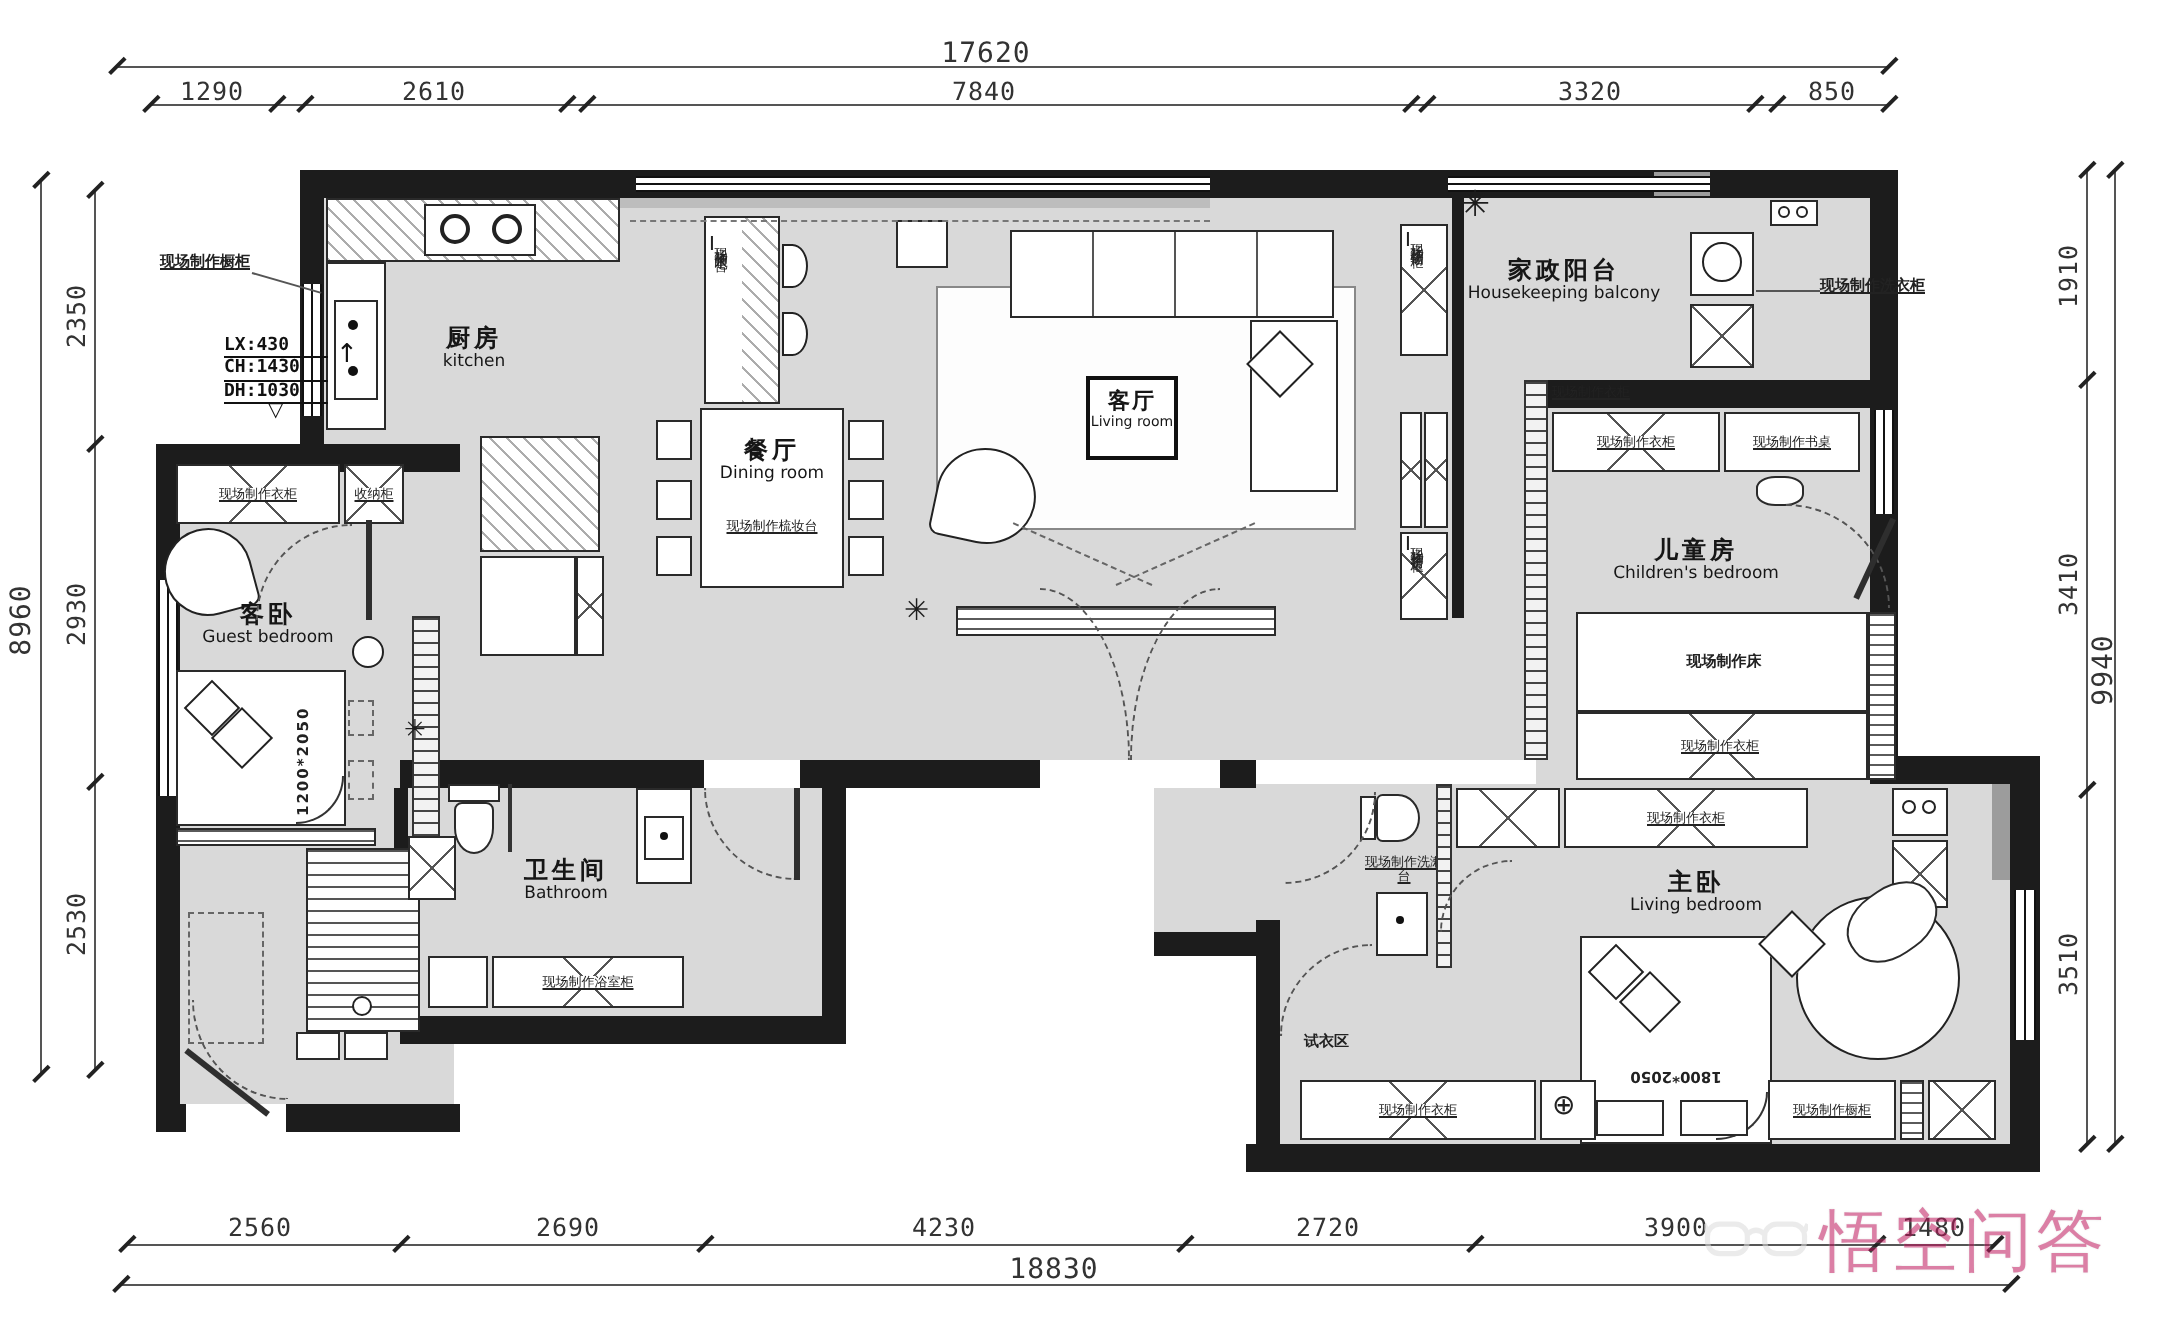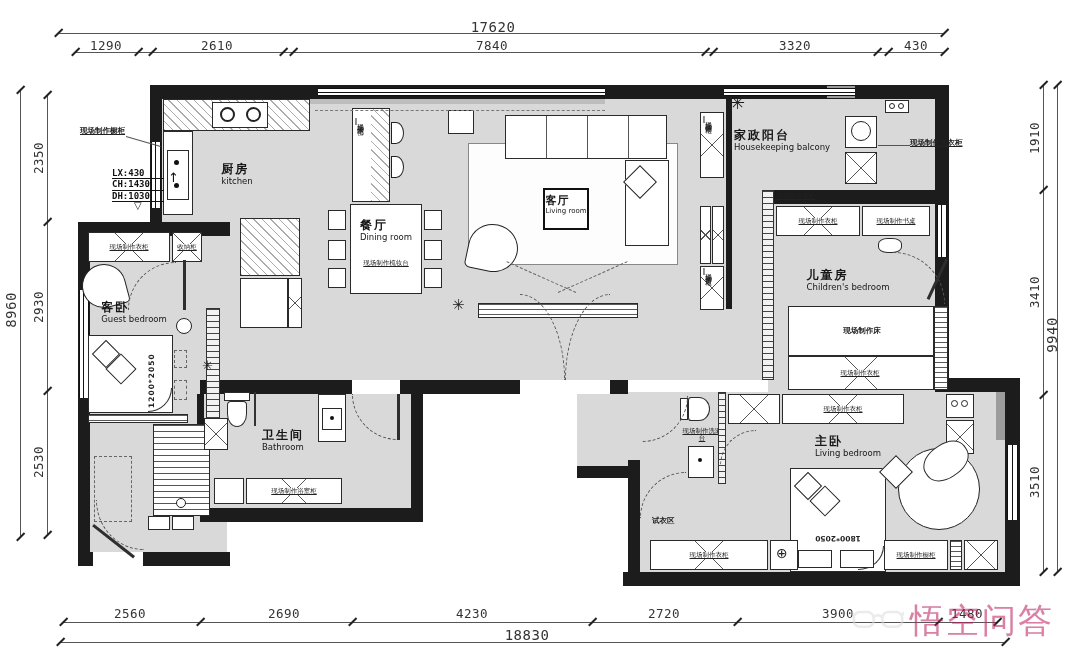--- a/index.html
+++ b/index.html
@@ -22,21 +22,21 @@
   .winH{background:#fff;border-top:1px solid #111;border-bottom:1px solid #111;background-image:
       linear-gradient(180deg,transparent calc(50% - .5px),#111 calc(50% - .5px),#111 calc(50% + .5px),transparent calc(50% + .5px));}
   .winV{background:#fff;border-left:1px solid #111;border-right:1px solid #111;background-image:
       linear-gradient(90deg,transparent calc(50% - .5px),#111 calc(50% - .5px),#111 calc(50% + .5px),transparent calc(50% + .5px));}
   .dline{background:#555;}
   .tick{position:absolute;width:11px;height:1.5px;background:#222;transform:rotate(-45deg);}
   .dnum{position:absolute;font-family:"DejaVu Sans Mono",monospace;font-size:12.5px;color:#333;
         letter-spacing:.5px;white-space:nowrap;}
   .cx{transform:translateX(-50%);}
   .cv{transform:translate(-50%,-50%) rotate(-90deg);}
-  .rlabel{position:absolute;color:#161616;white-space:nowrap;transform:translateX(-50%);}
+  .rlabel{position:absolute;text-align:center;color:#161616;white-space:nowrap;transform:translateX(-50%);}
   .rlabel .zh{font-weight:bold;font-size:12px;line-height:1.25;letter-spacing:2px;}
   .rlabel .en{font-size:8.5px;line-height:1.1;}
   .t6{font-size:6.5px;line-height:1.15;color:#222;text-decoration:underline;}
   .t7{font-size:7.5px;line-height:1.2;color:#222;font-weight:bold;}
   .vt{writing-mode:vertical-rl;letter-spacing:1px;}
   .dash{border:1px dashed #666;background:transparent;}
   .leaf{background:#2e2e2e;}
   .circ{background:#fff;border:1.2px solid #222;border-radius:50%;}
   .fan{background:#fff;border:1.4px solid #222;border-radius:55% 55% 55% 12%;}
   .semi{background:#fff;border:1px solid #222;border-radius:0 60% 60% 0 / 0 50% 50% 0;}
@@ -306,21 +306,21 @@
   <div class="tick" style="left:288px;top:51px;"></div>
   <div class="tick" style="left:700px;top:51px;"></div>
   <div class="tick" style="left:708px;top:51px;"></div>
   <div class="tick" style="left:872px;top:51px;"></div>
   <div class="tick" style="left:883px;top:51px;"></div>
   <div class="tick" style="left:939px;top:51px;"></div>
   <div class="dnum cx" style="left:106px;top:38px;">1290</div>
   <div class="dnum cx" style="left:217px;top:38px;">2610</div>
   <div class="dnum cx" style="left:492px;top:38px;">7840</div>
   <div class="dnum cx" style="left:795px;top:38px;">3320</div>
-  <div class="dnum cx" style="left:916px;top:38px;">430</div>
+  <div class="dnum cx" style="left:916px;top:38px;">850</div>
 
   <div class="abs dline" style="left:20px;top:90px;width:1px;height:447px;"></div>
   <div class="tick" style="left:15px;top:89px;"></div>
   <div class="tick" style="left:15px;top:536px;"></div>
   <div class="dnum cv" style="left:11px;top:310px;font-size:14px;">8960</div>
   <div class="abs dline" style="left:47px;top:95px;width:1px;height:440px;"></div>
   <div class="tick" style="left:42px;top:94px;"></div>
   <div class="tick" style="left:42px;top:221px;"></div>
   <div class="tick" style="left:42px;top:390px;"></div>
   <div class="tick" style="left:42px;top:534px;"></div>

